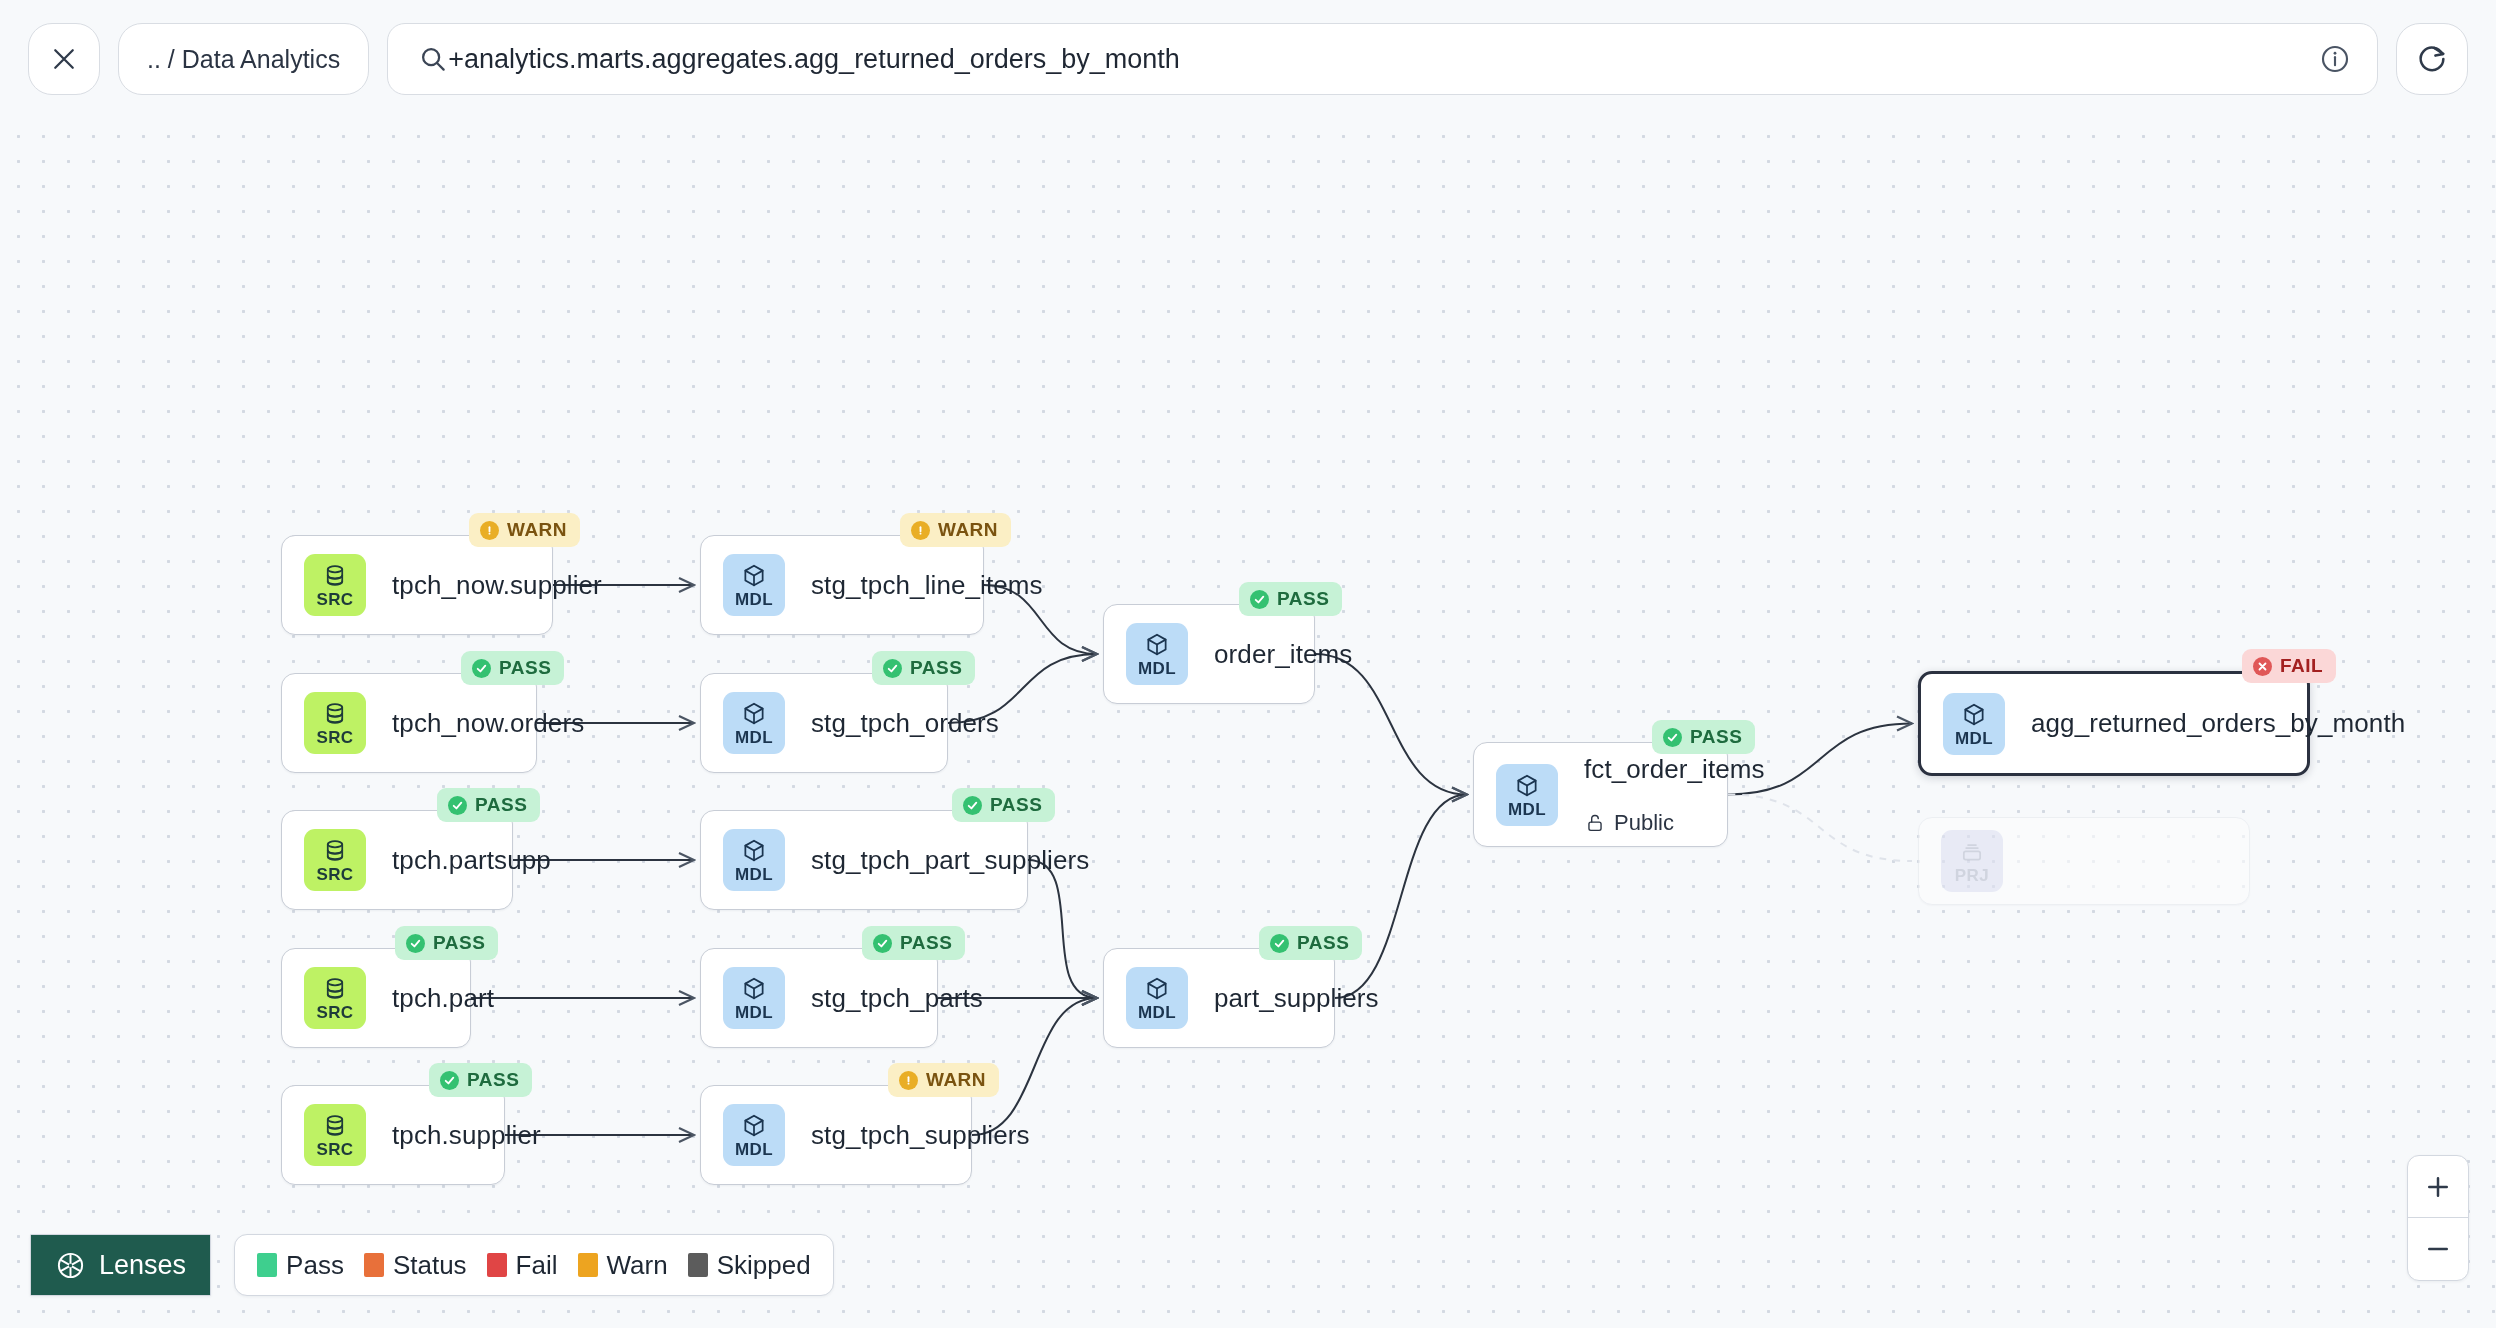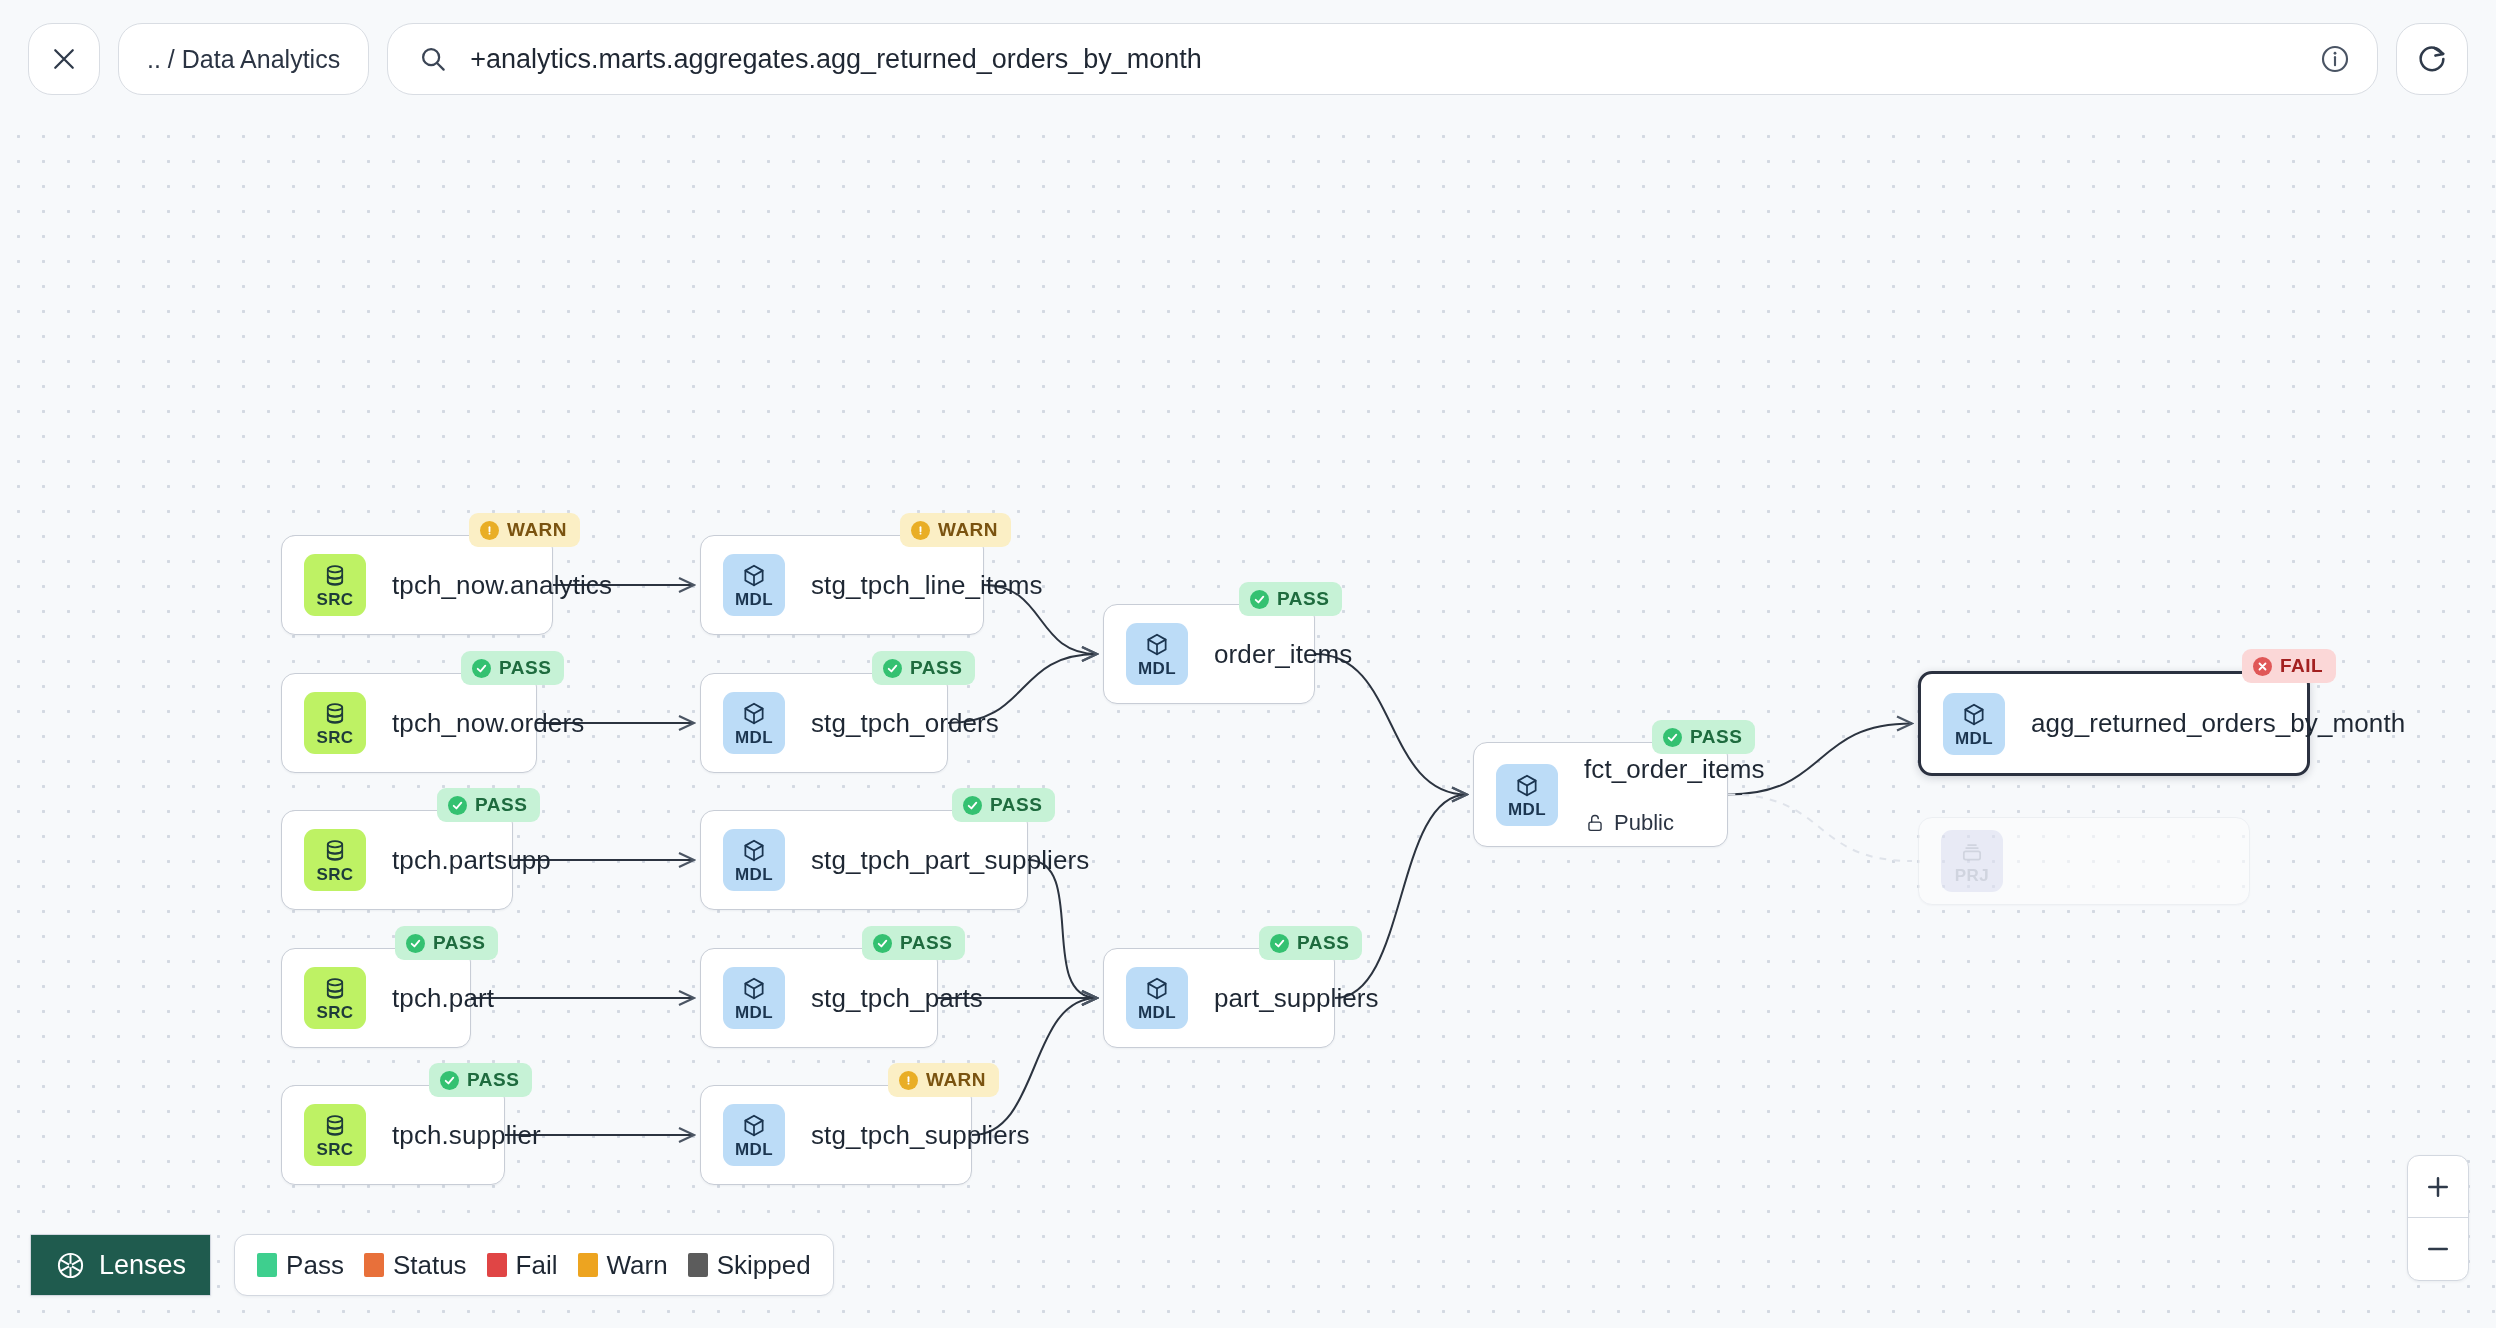--- a/index.html
+++ b/index.html
@@ -28,25 +28,24 @@
     color: #2f3a4a;
   }
   #close-btn { width: 72px; flex: 0 0 72px; }
   #breadcrumb-btn {
     padding: 0 28px; font-size: 25px; color: #2b3443; white-space: nowrap;
   }
   #search-wrap {
     flex: 1 1 auto;
     background: #ffffff;
     border: 1.6px solid #d9dde3;
-    border-radius: 26px;
+    border-radius: 18px;
     height: 72px;
     display: flex; align-items: center;
     padding: 0 26px 0 30px;
-    gap: 22px;
     min-width: 0;
   }
   #search-input {
     flex: 1 1 auto; border: none; outline: none;
     font-family: "Liberation Sans", sans-serif;
     font-size: 27px; color: #1f2733; background: transparent;
     min-width: 0;
   }
   #refresh-btn { width: 72px; flex: 0 0 72px; }
   .ic { display: block; }
@@ -227,21 +226,21 @@
             <svg width="28" height="28" viewBox="0 0 24 24" fill="none" stroke="currentColor" stroke-width="1.5" stroke-linecap="round" stroke-linejoin="round">
               <ellipse cx="12" cy="6.2" rx="6.2" ry="2.6"></ellipse>
               <path d="M5.8 6.2 V11.8 A6.2 2.6 0 0 0 18.2 11.8 V6.2"></path>
               <path d="M5.8 11.4 A6.2 2.6 0 0 0 18.2 11.4"></path>
               <path d="M5.8 16.4 A6.2 2.6 0 0 0 18.2 16.4"></path>
               <path d="M5.8 11.8 V17 A6.2 2.6 0 0 0 18.2 17 V11.8"></path>
             </svg>
             <div class="tlab">SRC</div>
           </div>
           <div class="nbody">
-            <div class="nname">tpch_now.analytics</div>
+            <div class="nname">tpch_now.supplier</div>
           </div>
         </div>
         <div class="badge warn" style="left: 469px; top: 395px;">
           <span class="dot">
             <svg width="13" height="13" viewBox="0 0 24 24" fill="none" stroke="#ffffff" stroke-width="3.4" stroke-linecap="round" stroke-linejoin="round">
               <path d="M12 6 L12 13.2"></path>
               <path d="M12 17.6 L12 17.8"></path>
             </svg>
           </span>
           <span>WARN</span>

